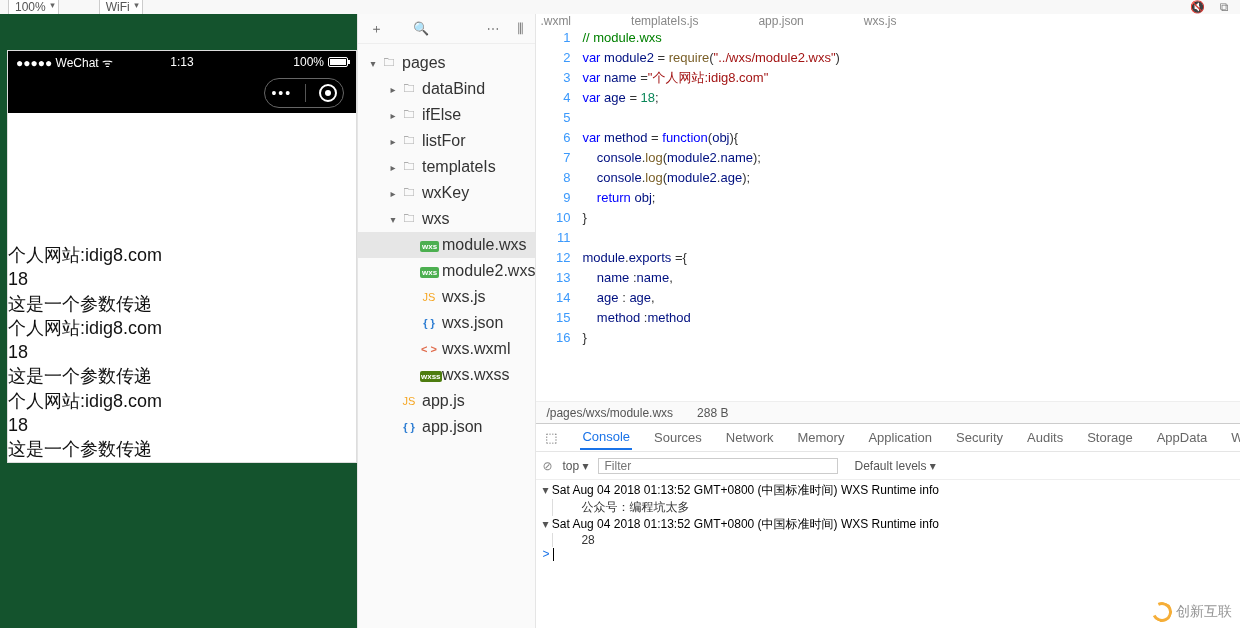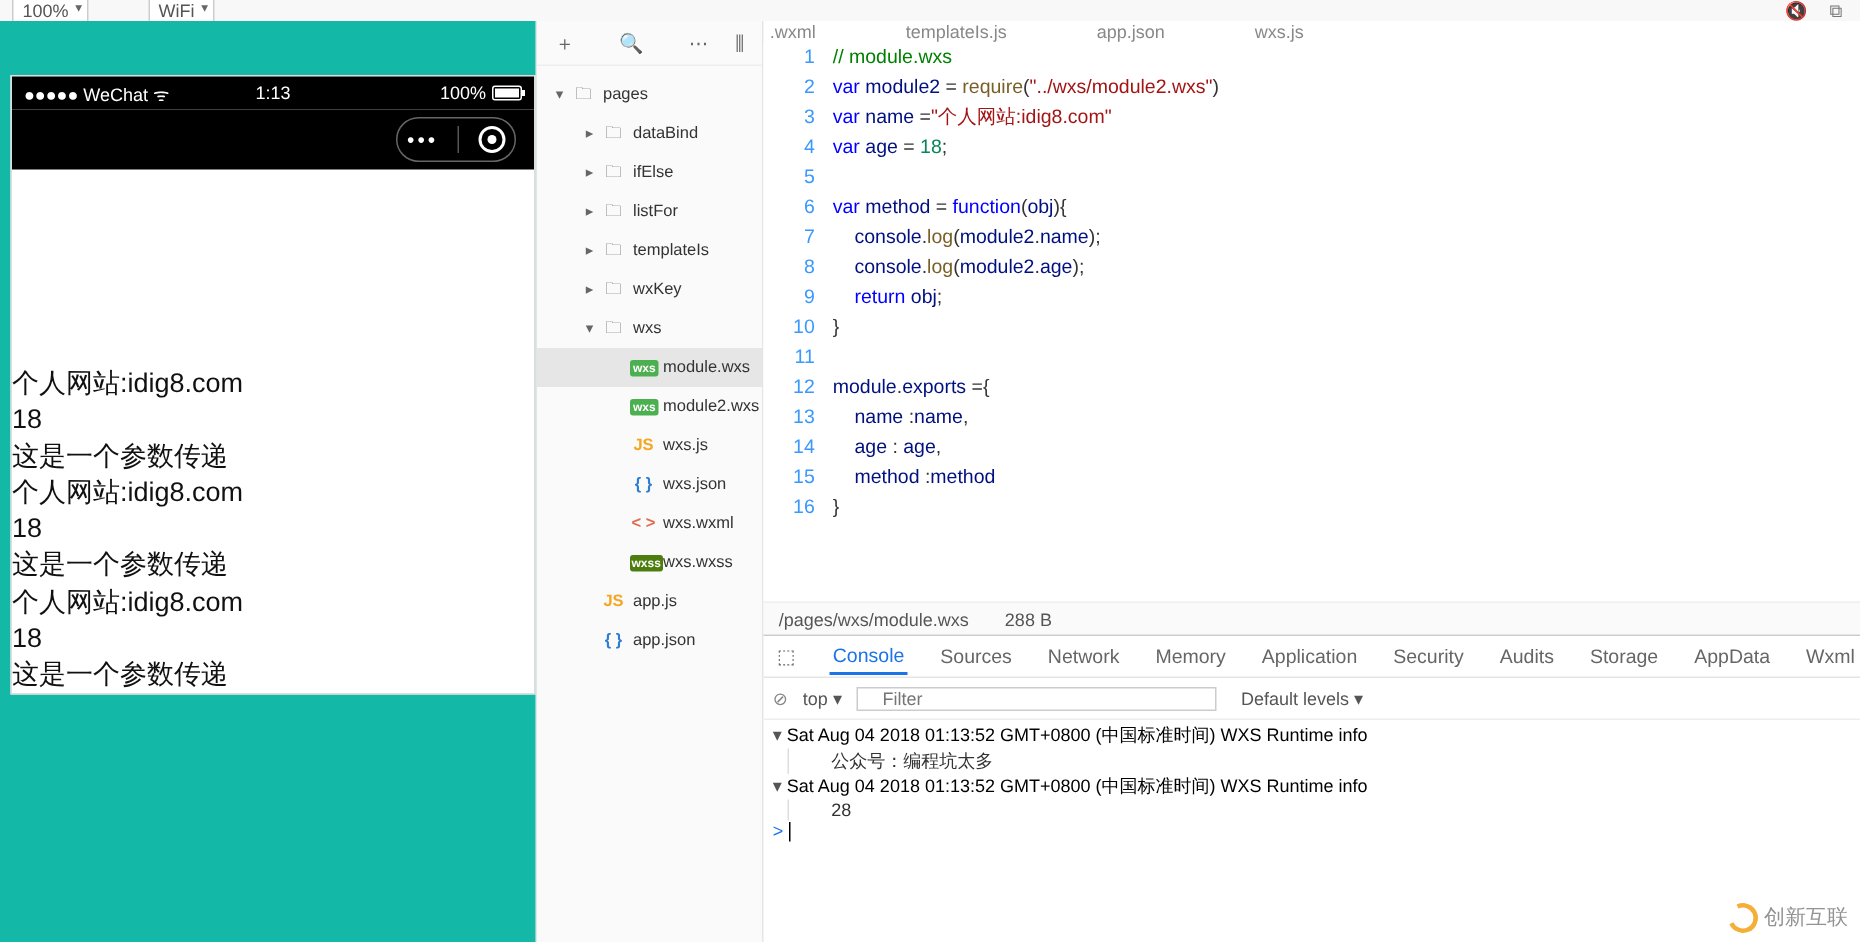--- a/index.html
+++ b/index.html
@@ -7,21 +7,21 @@
 
 
 .top-bar { height: 14px; display:flex; align-items:center; padding:0 8px; color:#555; font-size:12px; background:#f8f8f8; }
 .top-bar .dropdown { border:1px solid #ccc; background:#fff; padding:0 12px 0 6px; margin-right:40px; position:relative; }
 .top-bar .dropdown::after { content:"▾"; position:absolute; right:3px; font-size:9px; color:#666; }
 .top-bar .spacer { flex:1; }
 .top-bar .ticon { width:16px; text-align:center; margin-left:10px; color:#777; font-size:12px;}
 
 
 .main { display:flex; height: calc(100% - 14px); }
-.simulator-col { width:465px; background:#14b8a6; position:relative; }
+.simulator-col { width:465px; background:#14532d; position:relative; }
 .file-col { width:338px; border-left:1px solid #e5e5e5; background:#fafafa; display:flex; flex-direction:column; }
 .code-col { flex:1; display:flex; flex-direction:column; border-left:1px solid #e5e5e5; }
 
 
 .phone { margin: 36px 0 0 7px; width: 350px; border:1px solid #ddd; background:#fff; }
 .status-bar { background:#000; color:#fff; height:22px; display:flex; align-items:center; padding:0 8px; font-size:12px; }
 .status-bar .sbl{flex:1;}
 .status-bar .sbc{flex:1;text-align:center;}
 .status-bar .sbr{flex:1;text-align:right;display:flex;justify-content:flex-end;align-items:center;gap:4px;}
 .bat-icon{display:inline-block;width:20px;height:10px;border:1px solid #fff;border-radius:2px;position:relative;}
@@ -37,24 +37,24 @@
 
 
 .file-toolbar{height:30px;display:flex;align-items:center;padding:0 12px;gap:30px;color:#666;border-bottom:1px solid #eee;}
 .file-toolbar .right{margin-left:auto;display:flex;gap:18px;}
 .tree{flex:1;overflow:auto;padding:6px 0;}
 .tree .row{display:flex;align-items:center;height:26px;cursor:pointer;padding-left:0;}
 .tree .row.sel{background:#e6e6e6;}
 .tree .twisty{width:14px;text-align:center;font-size:10px;color:#666;margin-left:4px;}
 .tree .icon{width:18px;text-align:center;font-size:11px;margin-right:4px;}
 .tree .folder-icon{color:#666;}
-.tree .lbl{font-size:11px;color:#333;}
+.tree .lbl{font-size:16px;color:#333;}
 .tree .badge-wxs{background:#4caf50;color:#fff;font-size:8px;font-weight:bold;padding:1px 2px;border-radius:2px;}
 .tree .badge-wxss{background:#4d7c0f;color:#fff;font-size:8px;font-weight:bold;padding:1px 1px;border-radius:2px;}
-.tree .badge-js{color:#f5a623;font-weight:bold;font-size:11px;}
+.tree .badge-js{color:#f5a623;font-weight:normal;font-size:11px;}
 .tree .badge-json{color:#2d7dd2;font-weight:bold;font-size:11px;}
 .tree .badge-wxml{color:#e06c4d;font-weight:bold;font-size:11px;}
 
 
 .editor-tabs{height:14px;display:flex;align-items:flex-start;font-size:12px;color:#888;padding-left:4px;}
 .editor-tabs .tab{margin-right:60px;cursor:pointer;}
 .code-area{flex:1;display:flex;font-family:Consolas,monospace;font-size:13px;line-height:20px;overflow:auto;background:#fff;}
 .gutter{width:46px;text-align:right;padding-right:12px;color:#3b99fc;user-select:none;}
 .gutter .ln{height:20px;}
 .code-lines{flex:1;white-space:pre;}
@@ -68,21 +68,21 @@
 .status-line{height:22px;border-top:1px solid #eee;padding:0 10px;display:flex;align-items:center;font-size:12px;color:#555;gap:24px;background:#fafafa;}
 
 
 .devtools{border-top:1px solid #ccc;display:flex;flex-direction:column;height:205px;}
 .dt-tabs{height:28px;display:flex;align-items:center;padding:0 6px;gap:20px;font-size:13px;color:#666;border-bottom:1px solid #e5e5e5;}
 .dt-tabs .sel-ico{width:18px;text-align:center;}
 .dt-tabs .tab{cursor:pointer;padding:4px 2px;}
 .dt-tabs .tab.active{color:#1a73e8;border-bottom:2px solid #1a73e8;}
 .dt-filter-row{height:28px;display:flex;align-items:center;padding:0 6px;gap:10px;border-bottom:1px solid #eee;font-size:12px;color:#555;}
 .dt-filter-row .ico{color:#888;}
-.dt-filter-row .filter{border:1px solid #ccc;height:16px;width:240px;padding:0 16px;font-size:12px;}
+.dt-filter-row .filter{border:1px solid #ccc;height:16px;width:240px;padding:0 5px;font-size:12px;}
 .dt-filter-row .levels{margin-left:6px;}
 .dt-console{flex:1;overflow:auto;font-family:Consolas,monospace;font-size:12px;padding:2px 0;}
 .dt-console .grp{padding-left:6px;}
 .dt-console .grp .hd{color:#000;}
 .dt-console .grp .hd::before{content:"▾ ";color:#555;}
 .dt-console .msg{padding-left:28px;color:#333;border-left:1px solid #ddd;margin-left:10px;}
 .dt-prompt{color:#1a73e8;padding-left:6px;}
 .cursor{display:inline-block;width:1px;height:13px;background:#000;vertical-align:middle;margin-left:4px;}
 
 

